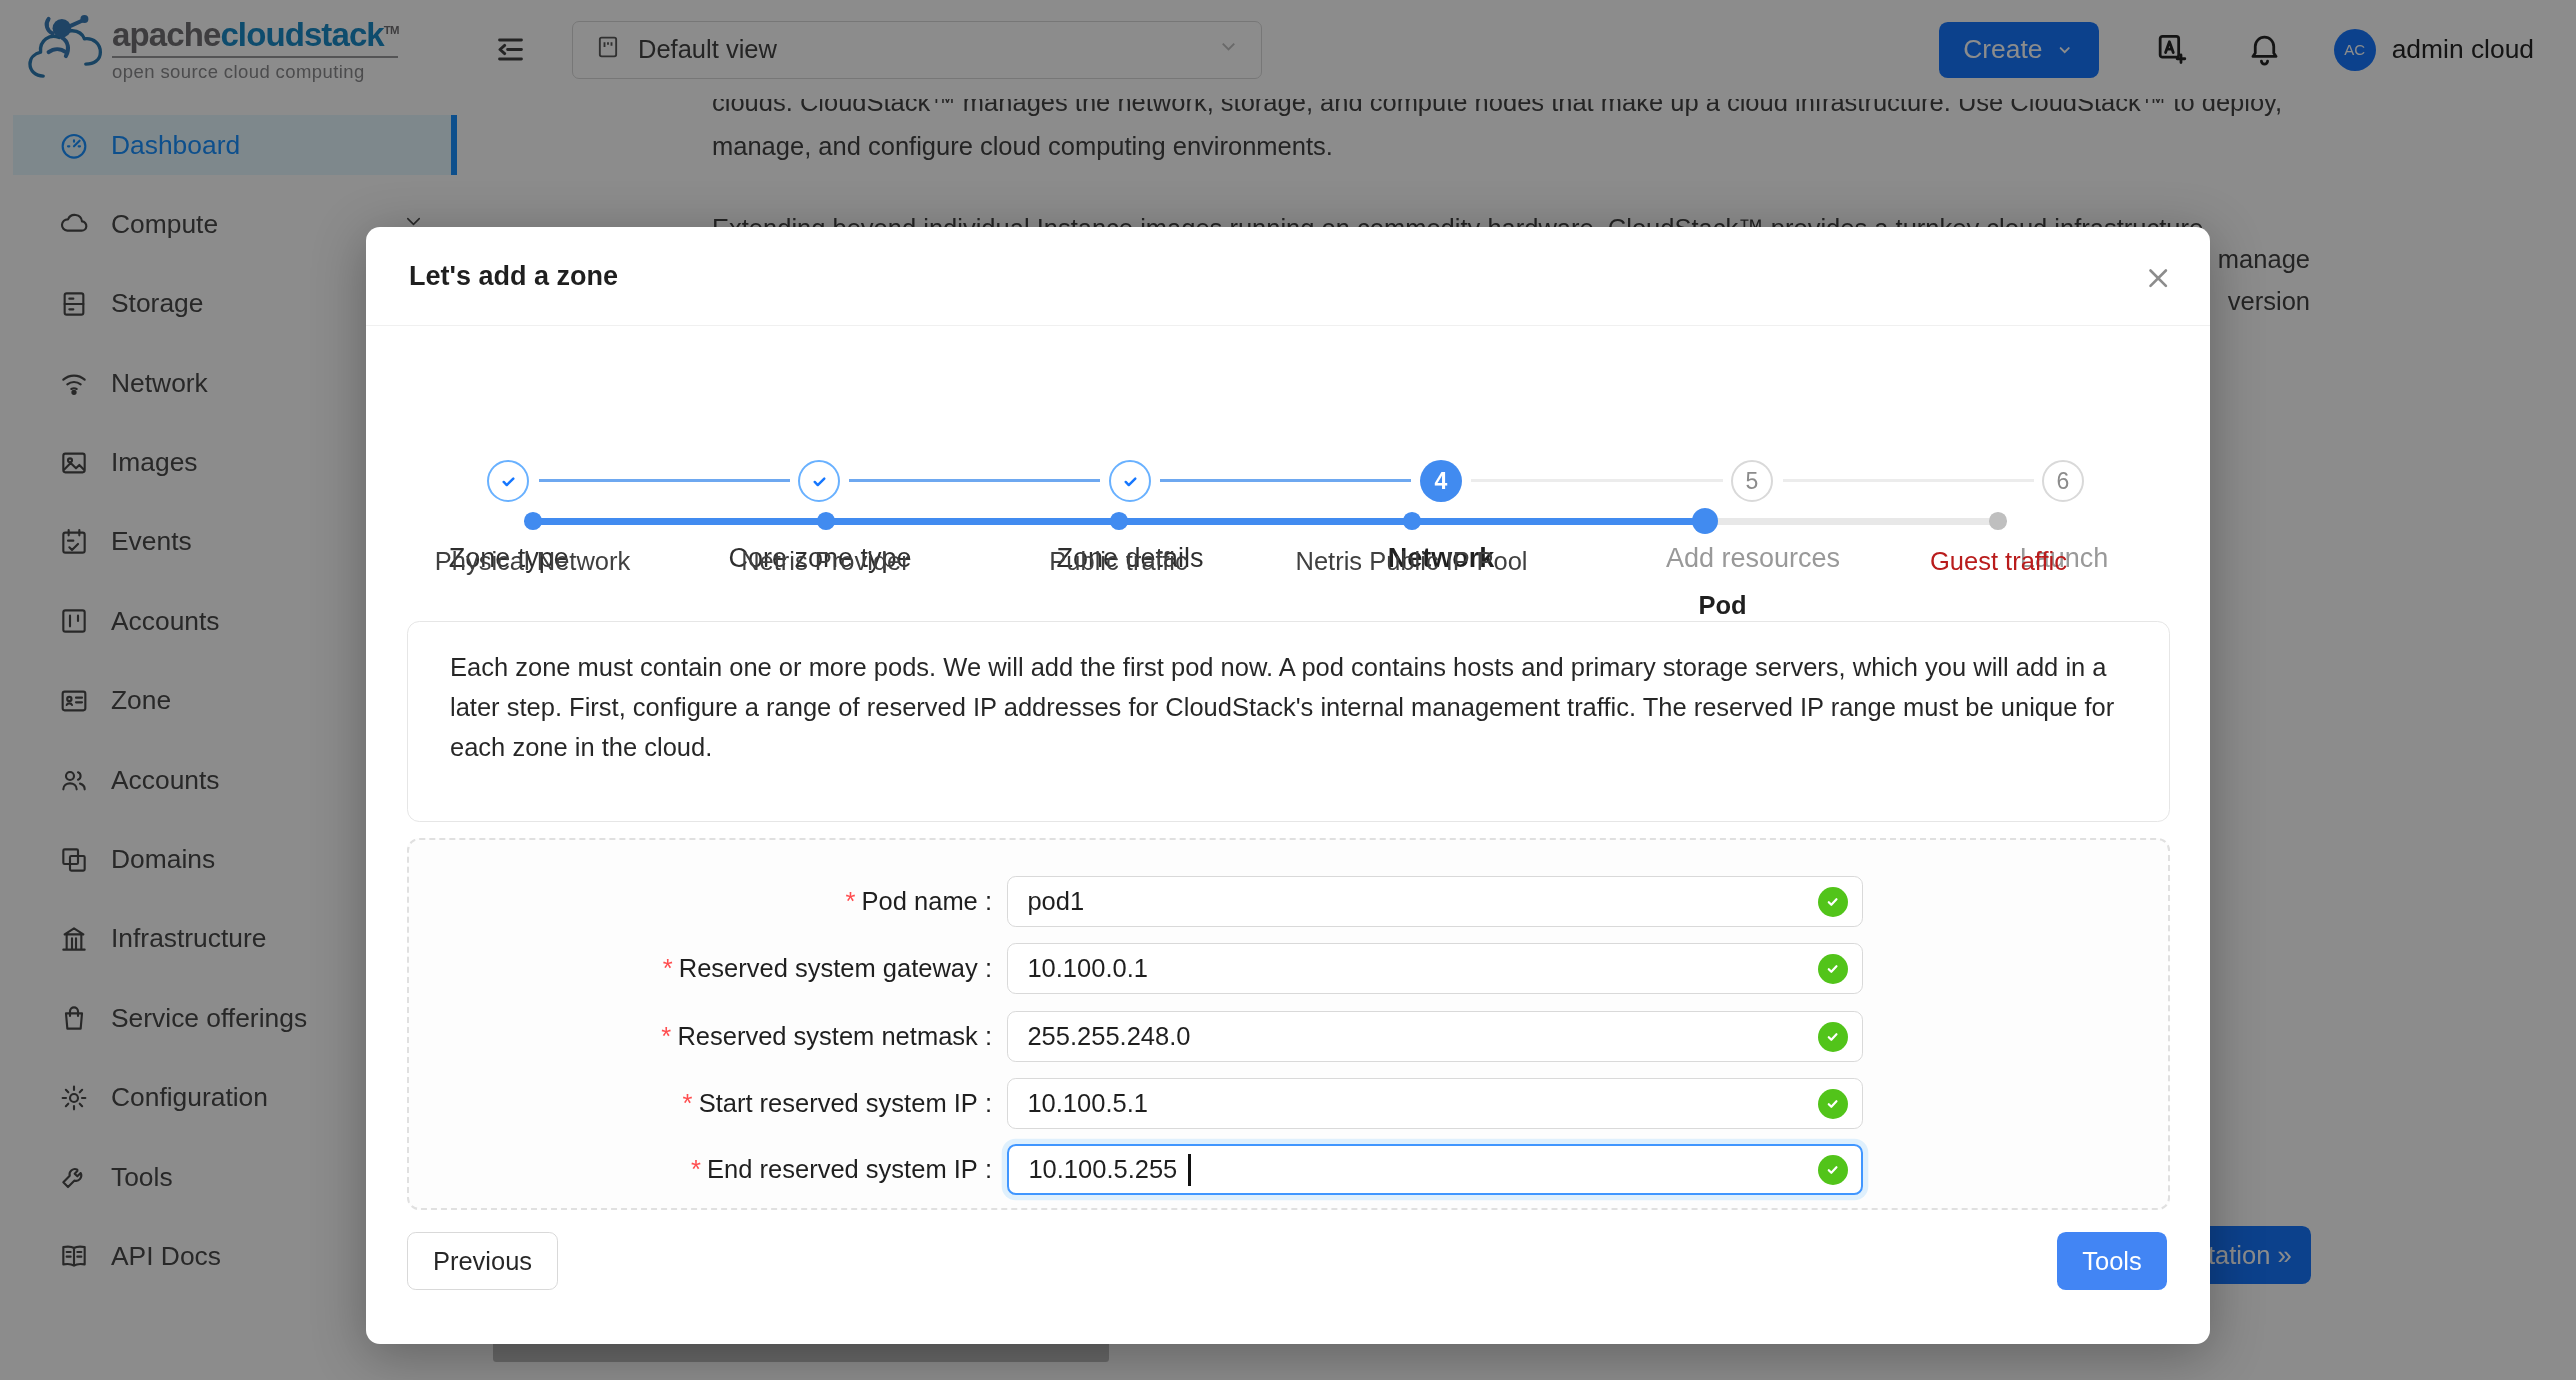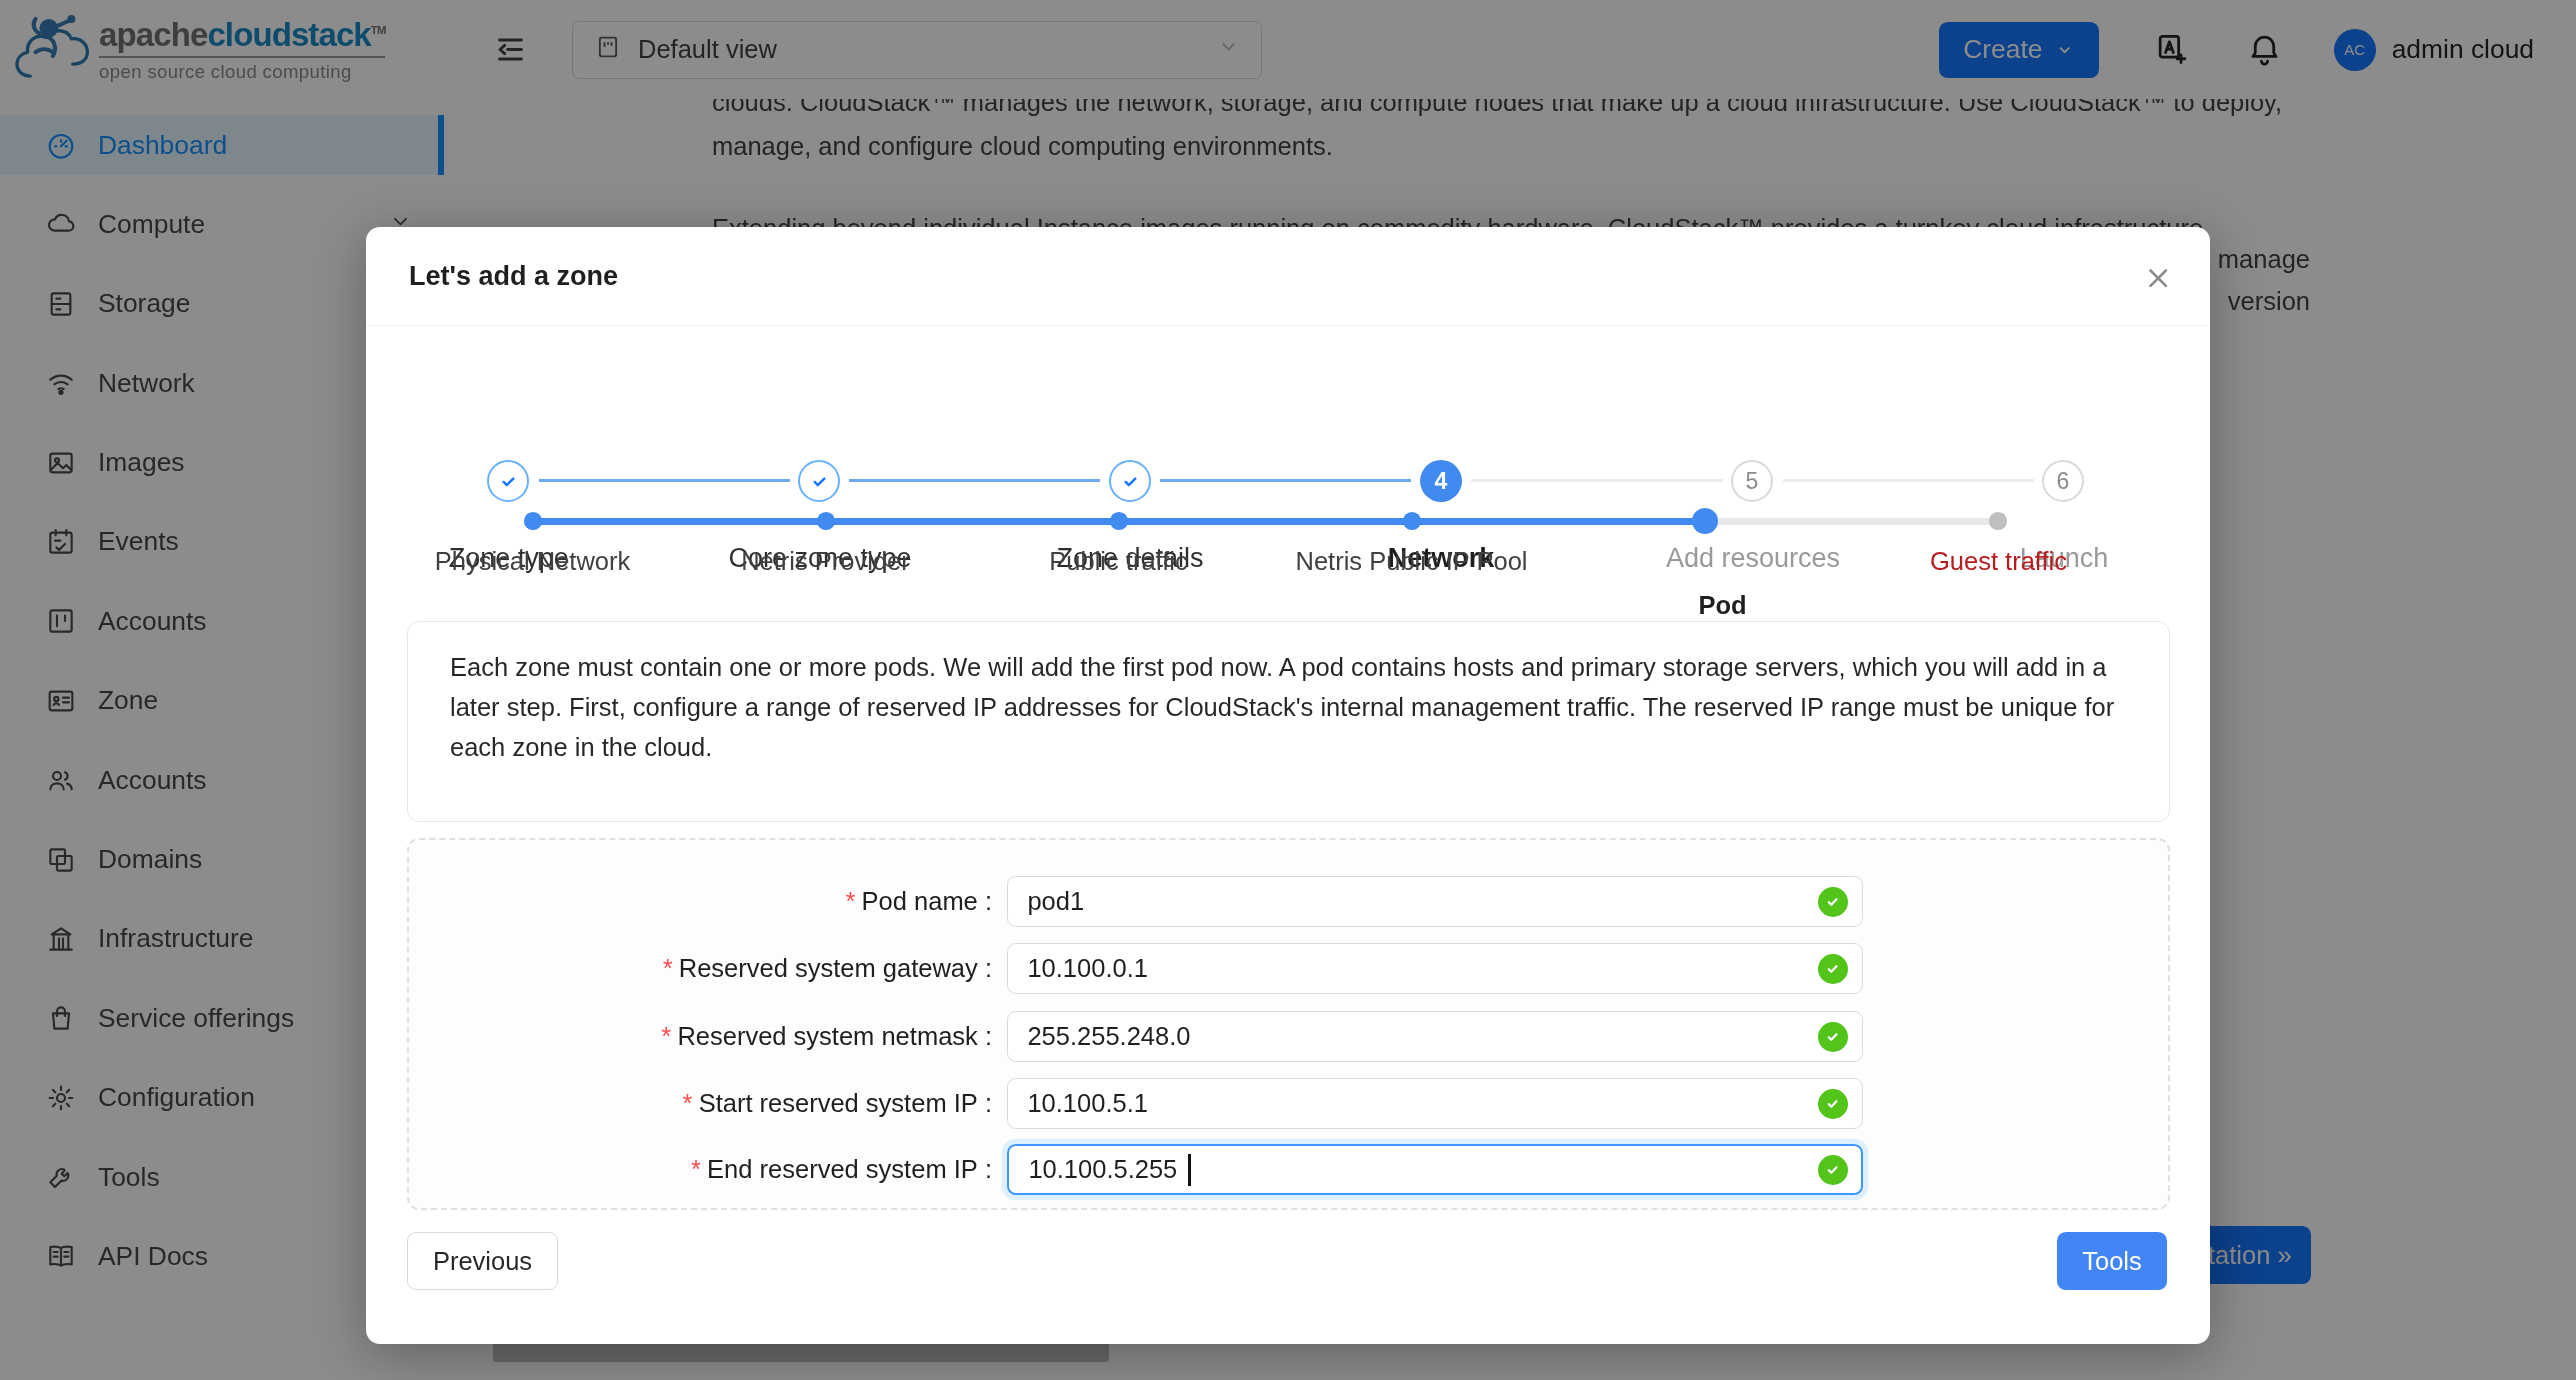--- a/index.html
+++ b/index.html
@@ -1,20 +1,20 @@
 <!DOCTYPE html>
 <html style="font-size:14px"><head>
 <meta charset="utf-8">
 <style>
   * { margin:0; padding:0; box-sizing:border-box; }
   html,body { width:2576px; height:1380px; font-family:"Liberation Sans", sans-serif; background:#fff; overflow:hidden; }
   .stage { position:relative; width:2576px; height:1380px; overflow:hidden; background:#fff; }
 
   
-  .sidebar { position:absolute; left:0; top:0; width:444px; height:1380px; background:#fff; z-index:2; }
+  .sidebar { position:absolute; left:13px; top:0; width:444px; height:1380px; background:#fff; z-index:2; }
   .logo { display:flex; align-items:center; height:99px; padding-left:8.8px; }
   .logo-text { margin-left:5.3px; }
   .logo-line1 { font-size:33px; font-weight:bold; letter-spacing:-0.9px; color:#717073; border-bottom:2.6px solid #9a9a9c; padding-bottom:1.8px; }
   .logo-line1 .blue { color:#1b8ac6; }
   .logo-tm { font-size:11.4px; vertical-align:super; color:#717073; }
   .logo-line2 { font-size:18.5px; color:#8a8a8d; margin-top:2.6px; letter-spacing:0.4px; }
   .menu { position:absolute; top:115px; left:0; right:0; }
   .menu-item { position:relative; height:60px; margin-bottom:19.4px; display:flex; align-items:center; padding-left:44px; color:#4a4a4a; font-size:26.4px; cursor:pointer; }
   .menu-item .mi-icon { width:33px; height:33px; margin-right:21px; flex:none; display:flex; align-items:center; justify-content:center; }
   .menu-item svg { stroke:#4a4a4a; fill:none; stroke-width:1.6; stroke-linecap:round; stroke-linejoin:round; width:32px; height:32px; }

